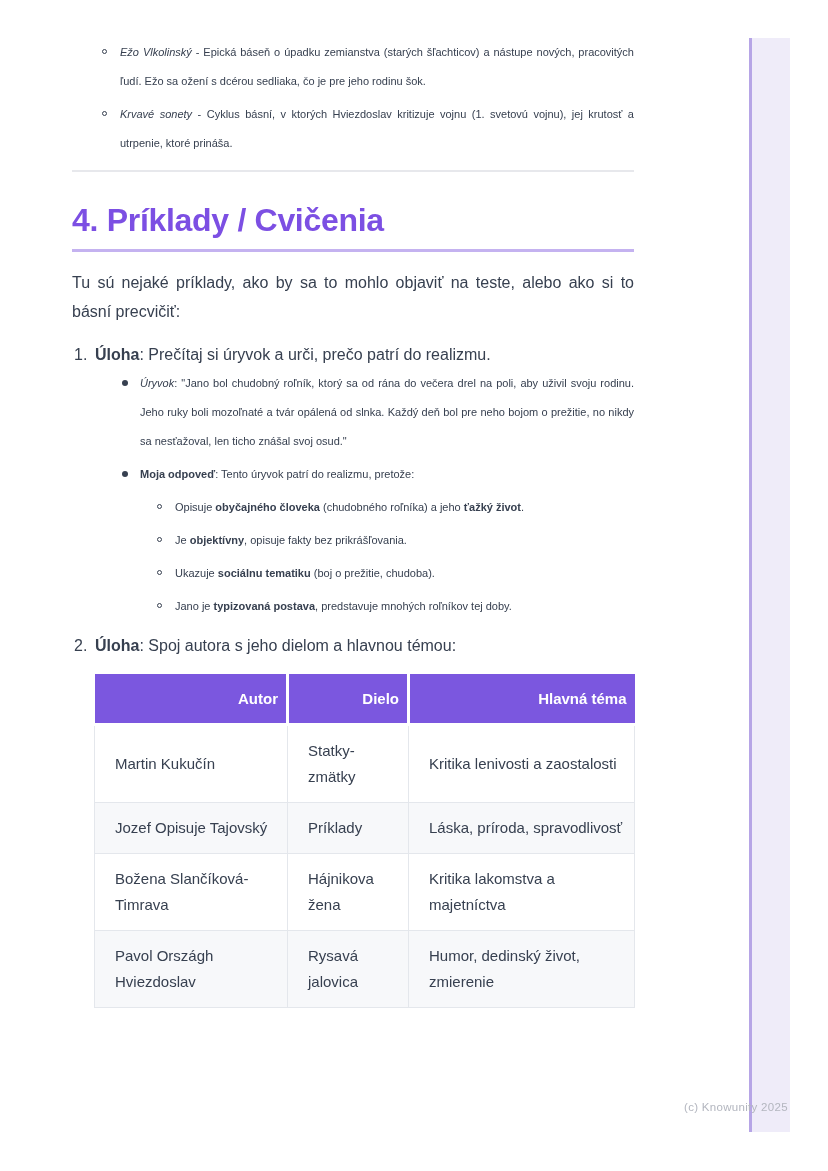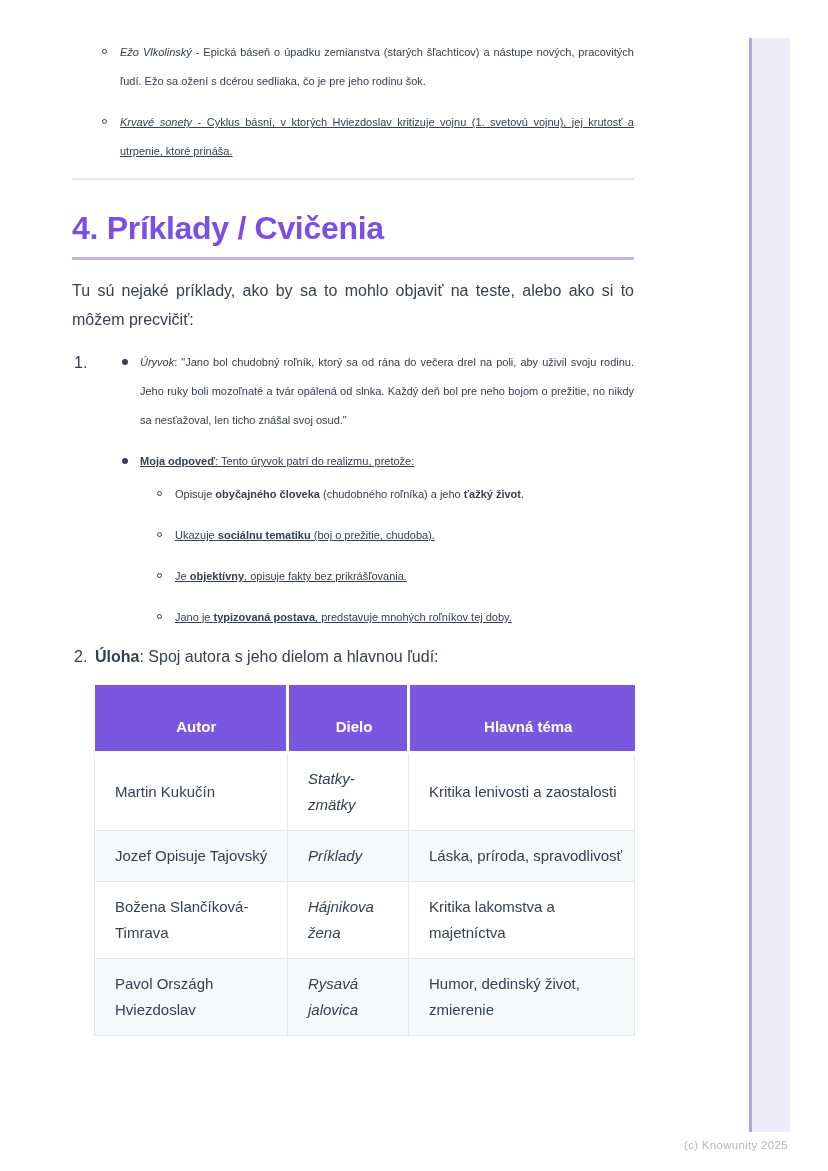--- a/index.html
+++ b/index.html
@@ -25,39 +25,38 @@
     border-left: 3px solid var(--bar-line, #B6A5E6);
   }
   .watermark {
     position: absolute;
     top: 1101px;
     left: 684px;
     font-size: 11.5px;
     letter-spacing: 0.3px;
     color: #B3B6BF;
     z-index: 3;
-    margin-top: 38px;
   }
   .content {
     position: absolute;
     left: 72px;
     top: 38px;
     width: 562px;
   }
   .just { text-align: justify; }
   .b { font-weight: 700; }
   .i { font-style: italic; }
 
   .list { list-style: none; }
   .li {
     position: relative;
     font-size: 11px;
     line-height: 29px;
   }
-  .li + .li { margin-top: 12px; text-decoration: underline; }
+  .li + .li { margin-top: 4px; }
   .marker {
     position: absolute;
     top: 11px;
     width: 6px;
     height: 6px;
     border-radius: 50%;
   }
   .marker.disc { background: var(--text, #374050); }
   .marker.circle {
     width: 5px;
@@ -112,36 +111,36 @@
     margin: 14px 0 0 22px;
     border-collapse: collapse;
     width: 540px;
     table-layout: fixed;
   }
   th {
     background: var(--table-header-bg, #7B57DF);
     color: #ffffff;
     font-weight: 600;
     font-size: 15px;
-    text-align: center;
-    padding: 33px 8px 16px 20px;
+    text-align: right;
+    padding: 16px 8px 16px 20px;
     border-right: 3px solid #ffffff;
     border-bottom: 3px solid #ffffff;
   }
   th:last-child { border-right: none; }
   td {
     border: 1px solid #E4E7EC;
     padding: 12px 8px 12px 20px;
     font-size: 15px;
     line-height: 26px;
     vertical-align: middle;
     background: #ffffff;
   }
   tr.alt td { background: var(--row-alt-bg, #F7F8FA); }
-  td.dielo { font-style: italic; }
+  td.dielo { }
 </style>
 </head>
 <body>
 
 <div class="page">
 
   <div class="right-bar"></div>
   <div class="watermark">(c) Knowunity 2025</div>
 
   <div class="content">
@@ -155,58 +154,59 @@
         <span class="marker circle"></span>
         <div class="li-text just"><span class="i">Krvavé sonety</span><span> - Cyklus básní, v ktorých Hviezdoslav kritizuje vojnu (1. svetovú vojnu), jej krutosť a utrpenie, ktoré prináša.</span></div>
       </li>
     </ul>
 
     <hr class="divider">
 
     <h1 class="heading">4. Príklady / Cvičenia</h1>
     <div class="heading-underline"></div>
 
-    <p class="intro just">Tu sú nejaké príklady, ako by sa to mohlo objaviť na teste, alebo ako si to môžem precvičiť:</p>
+    <p class="intro just">Tu sú nejaké príklady, ako by sa to mohlo objaviť na teste, alebo ako si to básní precvičiť:</p>
 
     <div class="task">
       <span class="task-num">1.</span>
+      <span class="task-label"><span class="b">Úloha</span><span>: Prečítaj si úryvok a urči, prečo patrí do realizmu.</span></span>
     </div>
 
     <ul class="list lvl1">
       <li class="li">
         <span class="marker disc"></span>
         <div class="li-text just"><span class="i">Úryvok</span><span>: "Jano bol chudobný roľník, ktorý sa od rána do večera drel na poli, aby uživil svoju rodinu. Jeho ruky boli mozoľnaté a tvár opálená od slnka. Každý deň bol pre neho bojom o prežitie, no nikdy sa nesťažoval, len ticho znášal svoj osud."</span></div>
       </li>
       <li class="li">
         <span class="marker disc"></span>
         <div class="li-text"><span class="b">Moja odpoveď</span><span>: Tento úryvok patrí do realizmu, pretože:</span></div>
       </li>
     </ul>
     <ul class="list lvl2">
       <li class="li">
         <span class="marker circle"></span>
         <div class="li-text just"><span>Opisuje </span><span class="b">obyčajného človeka</span><span> (chudobného roľníka) a jeho </span><span class="b">ťažký život</span><span>.</span></div>
       </li>
       <li class="li">
         <span class="marker circle"></span>
+        <div class="li-text"><span>Je </span><span class="b">objektívny</span><span>, opisuje fakty bez prikrášľovania.</span></div>
+      </li>
+      <li class="li">
+        <span class="marker circle"></span>
         <div class="li-text"><span>Ukazuje </span><span class="b">sociálnu tematiku</span><span> (boj o prežitie, chudoba).</span></div>
-      </li>
-      <li class="li">
-        <span class="marker circle"></span>
-        <div class="li-text"><span>Je </span><span class="b">objektívny</span><span>, opisuje fakty bez prikrášľovania.</span></div>
       </li>
       <li class="li">
         <span class="marker circle"></span>
         <div class="li-text just"><span>Jano je </span><span class="b">typizovaná postava</span><span>, predstavuje mnohých roľníkov tej doby.</span></div>
       </li>
     </ul>
 
     <div class="task second">
       <span class="task-num">2.</span>
-      <span class="task-label"><span class="b">Úloha</span><span>: Spoj autora s jeho dielom a hlavnou ľudí:</span></span>
+      <span class="task-label"><span class="b">Úloha</span><span>: Spoj autora s jeho dielom a hlavnou témou:</span></span>
     </div>
 
     <table>
       <colgroup>
         <col style="width:193px">
         <col style="width:121px">
         <col style="width:226px">
       </colgroup>
       <thead>
         <tr>

